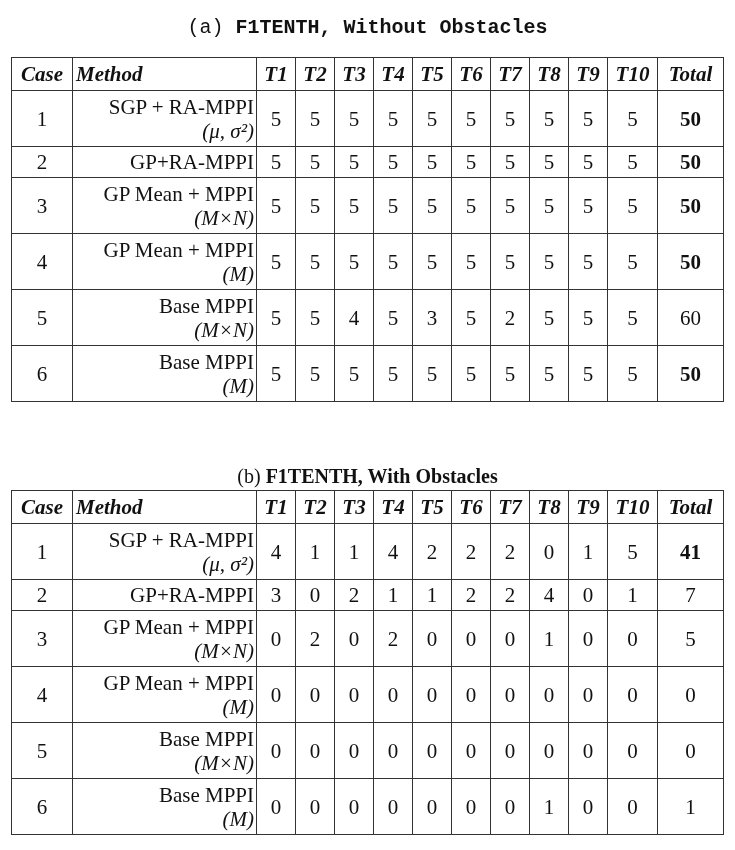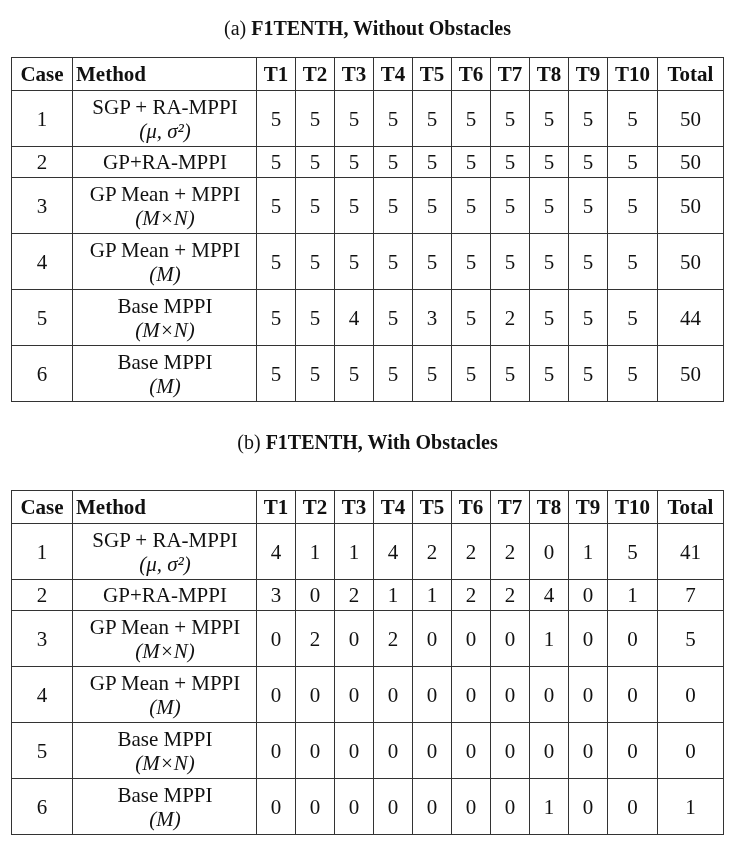--- a/index.html
+++ b/index.html
@@ -1,36 +1,36 @@
 <!DOCTYPE html>
 <html><head>
   <meta charset="utf-8">
   <style>
     html, body { margin: 0; padding: 0; background: #ffffff; }
     body { width: 735px; height: 850px; position: relative; font-family: "Liberation Serif", "DejaVu Serif", serif; color: #111; }
     .caption { position: absolute; left: 0; width: 735px; text-align: center; font-size: 20px; line-height: 24px; }
     .caption b { font-weight: bold; }
     table.results { position: absolute; left: 11px; border-collapse: collapse; font-size: 21px; }
     table.results td, table.results th { border: 1.5px solid #333; padding: 0 3px; text-align: center; vertical-align: middle; font-weight: normal; line-height: 24px; }
-    table.results th { font-weight: bold; height: 32px; }
-    table.results td.method { text-align: center; padding-right: 2px; }
-    table.results td.bold { font-weight: normal; }
+    table.results th { font-weight: bold; height: 32px; font-style: italic; }
+    table.results td.method { text-align: right; padding-right: 2px; }
+    table.results td.bold { font-weight: bold; }
     .m2 { display: block; font-style: normal; }
     .row-tall td { height: 55px; }
     .row-short td { height: 30px; }
     col.c-case { width: 61px; }
     col.c-method { width: 184px; }
     col.c-t { width: 39px; }
     col.c-t10 { width: 50px; }
     col.c-total { width: 66px; }
   </style>
 </head>
 <body>
 
-<div class="caption" style="top:16px;"><span>(a) </span><b>F1TENTH, Without Obstacles</b></div>
+<div class="caption" style="top:16px;font-family:Liberation Mono, monospace;"><span>(a) </span><b>F1TENTH, Without Obstacles</b></div>
 <table class="results" id="tbl0" style="top:57px;">
   <colgroup>
       <col class="c-case">
       <col class="c-method">
       <col class="c-t">
       <col class="c-t">
       <col class="c-t">
       <col class="c-t">
       <col class="c-t">
       <col class="c-t">
@@ -138,21 +138,21 @@
         <td>5</td>
         <td>5</td>
         <td>4</td>
         <td>5</td>
         <td>3</td>
         <td>5</td>
         <td>2</td>
         <td>5</td>
         <td>5</td>
         <td>5</td>
-        <td>44</td>
+        <td>60</td>
       </tr>
       <tr class="row-tall">
         <td>6</td>
         <td class="method">
           <span class="m2">Base MPPI</span>
           <span class="m2" style="font-style: italic;">(M)</span>
         </td>
         <td>5</td>
         <td>5</td>
         <td>5</td>
@@ -161,21 +161,21 @@
         <td>5</td>
         <td>5</td>
         <td>5</td>
         <td>5</td>
         <td>5</td>
         <td class="bold">50</td>
       </tr>
     </tbody>
 </table>
 
-<div class="caption" style="top:430px;"><span>(b) </span><b>F1TENTH, With Obstacles</b></div>
+<div class="caption" style="top:464px;"><span>(b) </span><b>F1TENTH, With Obstacles</b></div>
 <table class="results" id="tbl1" style="top:490px;">
   <colgroup>
       <col class="c-case">
       <col class="c-method">
       <col class="c-t">
       <col class="c-t">
       <col class="c-t">
       <col class="c-t">
       <col class="c-t">
       <col class="c-t">

